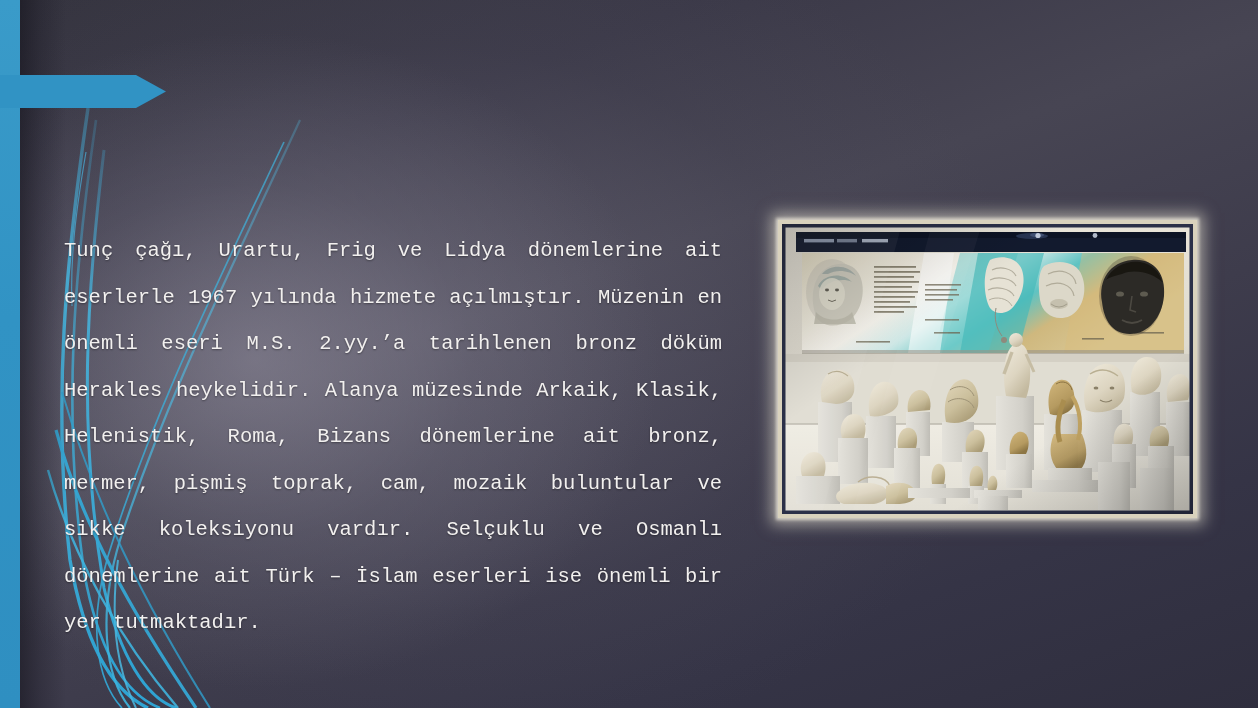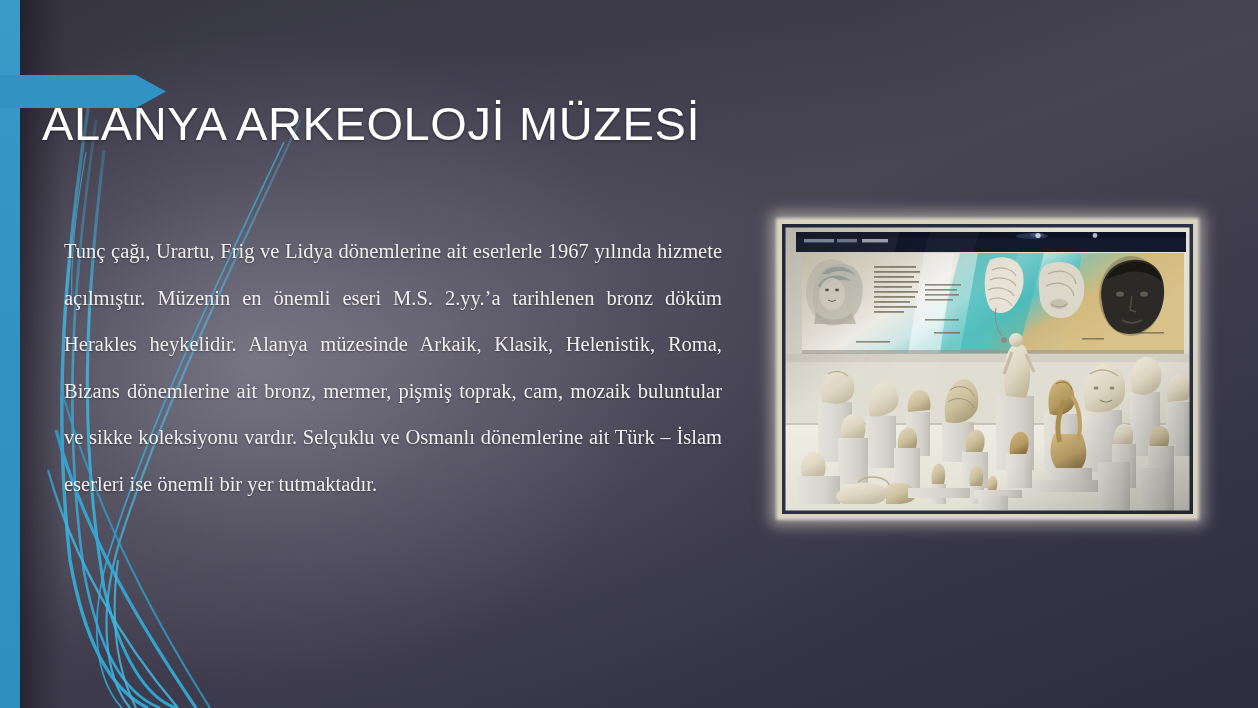--- a/index.html
+++ b/index.html
@@ -56,21 +56,21 @@
     letter-spacing:0.6px;
     white-space:nowrap;
     text-shadow:0 1px 3px rgba(0,0,0,0.45);
   }
 
   
   .body-text{
     position:absolute;left:64px;top:228px;width:658px;
     z-index:7;
     color:#f2f0ef;
-    font-family:Liberation Serif, serif;
+    font-family:Liberation Mono, monospace;
     font-size:20.5px;
     line-height:46.5px;
     text-align:justify;
     text-shadow:0 1px 2px rgba(0,0,0,0.40);
   }
   .body-text p{margin:0;}
 
   
   .photo-frame{
     position:absolute;left:778px;top:220px;width:419px;height:298px;
@@ -123,21 +123,20 @@
     <path d="M 284 142 C 214 290, 150 420, 108 556 C 88 624, 96 680, 122 708" fill="none" stroke="url(#cg2)" stroke-width="1.7"></path>
 
     <path d="M 86 152 C 76 210, 70 258, 72 306" fill="none" stroke="#4aa9d4" stroke-width="1.2" stroke-opacity="0.75"></path>
 
     <path d="M 56 430 C 80 520, 130 610, 196 708" fill="none" stroke="#35a6d4" stroke-width="3.2" stroke-opacity="0.95"></path>
     <path d="M 48 470 C 72 556, 120 640, 178 708" fill="none" stroke="#3fb3dd" stroke-width="2.4" stroke-opacity="0.9"></path>
     <path d="M 62 392 C 94 500, 142 600, 210 708" fill="none" stroke="#2f9fcd" stroke-width="2.0" stroke-opacity="0.8"></path>
     <path d="M 118 560 C 110 620, 116 668, 136 708" fill="none" stroke="#4ab8e0" stroke-width="2.0" stroke-opacity="0.85"></path>
   </svg>
 
-  <div class="title">ALANYA ARKEOLOJİ MÜZESİ</div>
 
   <div class="body-text">
     <p>Tunç çağı, Urartu, Frig ve Lidya dönemlerine ait eserlerle 1967 yılında hizmete açılmıştır. Müzenin en önemli eseri M.S. 2.yy.’a tarihlenen bronz döküm Herakles heykelidir. Alanya müzesinde Arkaik, Klasik, Helenistik, Roma, Bizans dönemlerine ait bronz, mermer, pişmiş toprak, cam, mozaik buluntular ve sikke koleksiyonu vardır. Selçuklu ve Osmanlı dönemlerine ait Türk – İslam eserleri ise önemli bir yer tutmaktadır.</p>
   </div>
 
   <div class="photo-frame">
     <div class="photo">
       <svg width="411" height="290" viewBox="0 0 411 290" xmlns="http://www.w3.org/2000/svg">
         <defs>
           <linearGradient id="wall" x1="0" y1="0" x2="0" y2="1">

